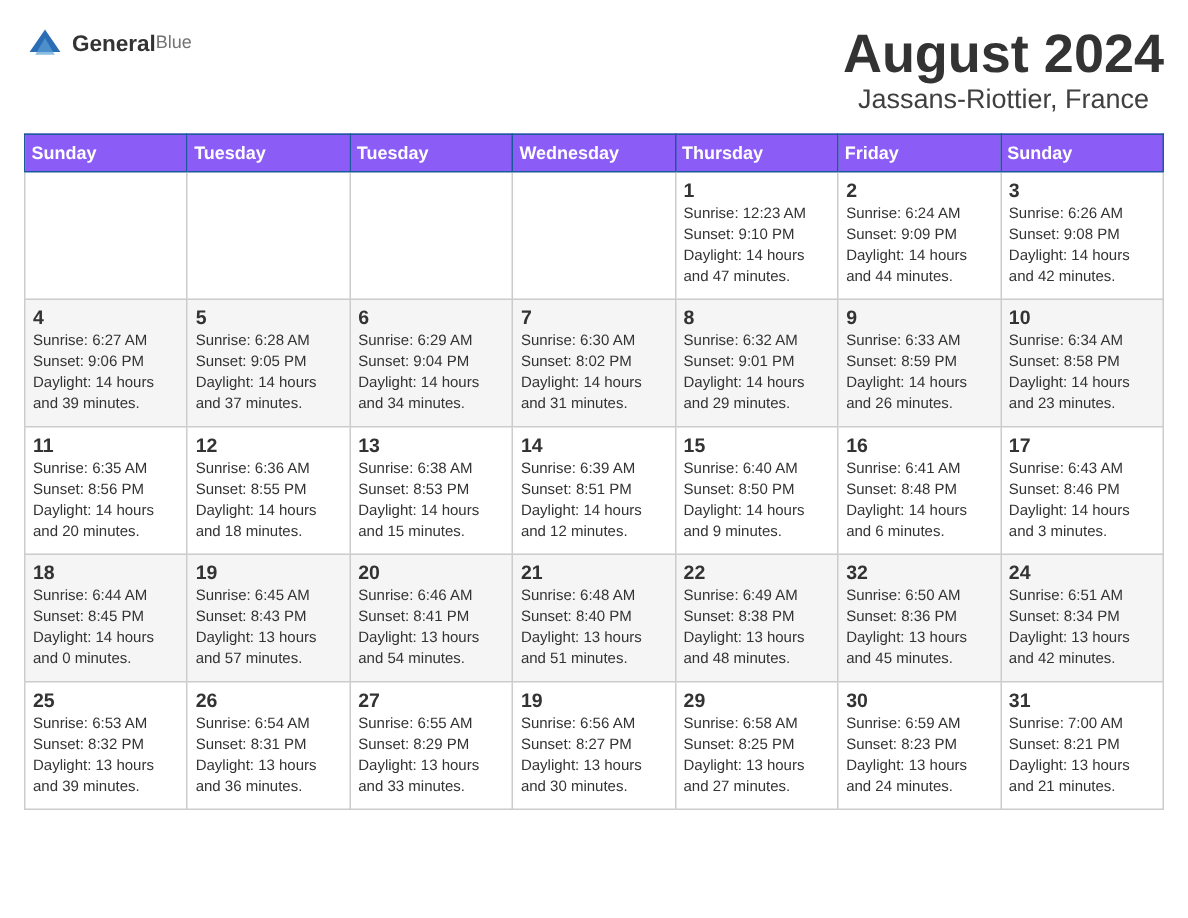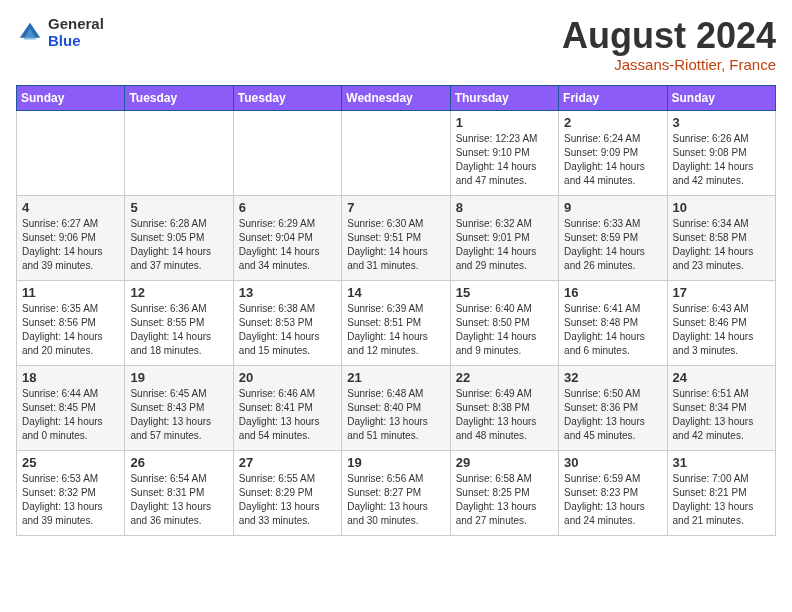--- a/index.html
+++ b/index.html
@@ -16,49 +16,49 @@
       align-items: flex-start;
       margin-bottom: 12px;
     }
     .logo {
       display: flex;
       align-items: center;
       gap: 4px;
     }
     .logo-text {
       display: flex;
-      flex-direction: column;
+      flex-direction: row;
       line-height: 1.1;
     }
     .logo-general {
       font-size: 15px;
       font-weight: bold;
       color: #333;
     }
     .logo-blue {
-      font-size: 15px;
-      font-weight: bold;
-      color: #1d4ed8;
+      font-size: 12px;
+      font-weight: normal;
+      color: #737373;
     }
     .logo-icon {
       width: 28px;
       height: 28px;
     }
     .title-block {
-      text-align: right;
+      text-align: center;
     }
     .month-year {
       font-size: 36px;
       font-weight: bold;
       color: #333;
       line-height: 1.1;
     }
     .location {
-      font-size: 15px;
-      color: #c2410c;
+      font-size: 18px;
+      color: #404040;
     }
     table {
       width: 100%;
       border-collapse: collapse;
       table-layout: fixed;
     }
     thead th {
       background-color: #8b5cf6;
       color: #fff;
       font-size: 12px;
@@ -167,21 +167,21 @@
         </td>
         <td>
           <span class="day-number">6</span>
           <div class="cell-info">Sunrise: 6:29 AM
 Sunset: 9:04 PM
 Daylight: 14 hours and 34 minutes.</div>
         </td>
         <td>
           <span class="day-number">7</span>
           <div class="cell-info">Sunrise: 6:30 AM
-Sunset: 9:51 PM
+Sunset: 8:02 PM
 Daylight: 14 hours and 31 minutes.</div>
         </td>
         <td>
           <span class="day-number">8</span>
           <div class="cell-info">Sunrise: 6:32 AM
 Sunset: 9:01 PM
 Daylight: 14 hours and 29 minutes.</div>
         </td>
         <td>
           <span class="day-number">9</span>

